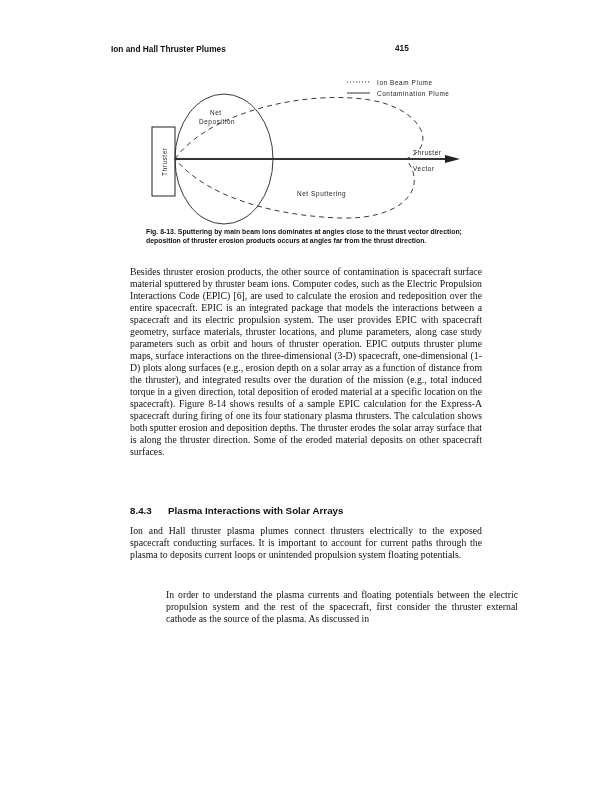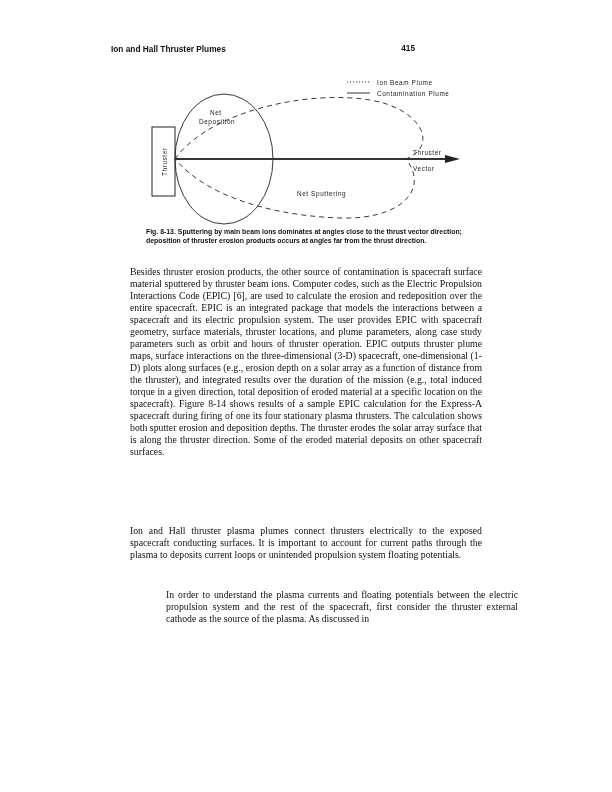--- a/index.html
+++ b/index.html
@@ -3,21 +3,21 @@
 <meta charset="utf-8">
 <style>
   html, body { margin: 0; padding: 0; background: #ffffff; }
   body { width: 612px; height: 792px; position: relative; overflow: hidden; }
   .page { position: absolute; left: 0; top: 0; width: 612px; height: 792px; background: #fff; }
   .running-head {
     position: absolute; left: 111px; top: 44px; width: 304px;
     font-family: "Liberation Sans", sans-serif; font-weight: bold; font-size: 8.3px; color: #111;
   }
   .page-number {
-    position: absolute; left: 395px; top: 43px; width: 20px; text-align: right;
+    position: absolute; left: 395px; top: 43px; width: 20px; text-align: left;
     font-family: "Liberation Sans", sans-serif; font-weight: bold; font-size: 8.3px; color: #111;
   }
   .figure { position: absolute; left: 140px; top: 70px; width: 330px; height: 160px; }
   .figure svg { position: absolute; left: 0; top: 0; }
   .fig-text {
     font-family: "Liberation Sans", sans-serif; font-size: 6.4px; fill: #222; letter-spacing: 0.6px;
   }
   .caption {
     position: absolute; left: 146px; top: 228px; width: 325px;
     font-family: "Liberation Sans", sans-serif; font-weight: bold; font-size: 6.9px; line-height: 8.6px; color: #111;
@@ -68,17 +68,20 @@
       <text x="273" y="85" class="fig-text">Thruster</text>
       <text x="273" y="101" class="fig-text">Vector</text>
       <text x="157" y="126" class="fig-text">Net Sputtering</text>
     </svg>
   </div>
 
   <div class="caption">Fig. 8-13. Sputtering by main beam ions dominates at angles close to the thrust vector direction; deposition of thruster erosion products occurs at angles far from the thrust direction.</div>
 
   <div class="body-text para1">Besides thruster erosion products, the other source of contamination is spacecraft surface material sputtered by thruster beam ions. Computer codes, such as the Electric Propulsion Interactions Code (EPIC) [6], are used to calculate the erosion and redeposition over the entire spacecraft. EPIC is an integrated package that models the interactions between a spacecraft and its electric propulsion system. The user provides EPIC with spacecraft geometry, surface materials, thruster locations, and plume parameters, along case study parameters such as orbit and hours of thruster operation. EPIC outputs thruster plume maps, surface interactions on the three-dimensional (3-D) spacecraft, one-dimensional (1-D) plots along surfaces (e.g., erosion depth on a solar array as a function of distance from the thruster), and integrated results over the duration of the mission (e.g., total induced torque in a given direction, total deposition of eroded material at a specific location on the spacecraft). Figure 8-14 shows results of a sample EPIC calculation for the Express-A spacecraft during firing of one its four stationary plasma thrusters. The calculation shows both sputter erosion and deposition depths. The thruster erodes the solar array surface that is along the thruster direction. Some of the eroded material deposits on other spacecraft surfaces.</div>
 
+  <div class="section-heading">
+    <span class="num">8.4.3</span><span>Plasma Interactions with Solar Arrays</span>
+  </div>
 
   <div class="body-text para2">Ion and Hall thruster plasma plumes connect thrusters electrically to the exposed spacecraft conducting surfaces. It is important to account for current paths through the plasma to deposits current loops or unintended propulsion system floating potentials.</div>
   <div class="body-text para3">In order to understand the plasma currents and floating potentials between the electric propulsion system and the rest of the spacecraft, first consider the thruster external cathode as the source of the plasma. As discussed in</div>
 
 </div>
 
 </body></html>

